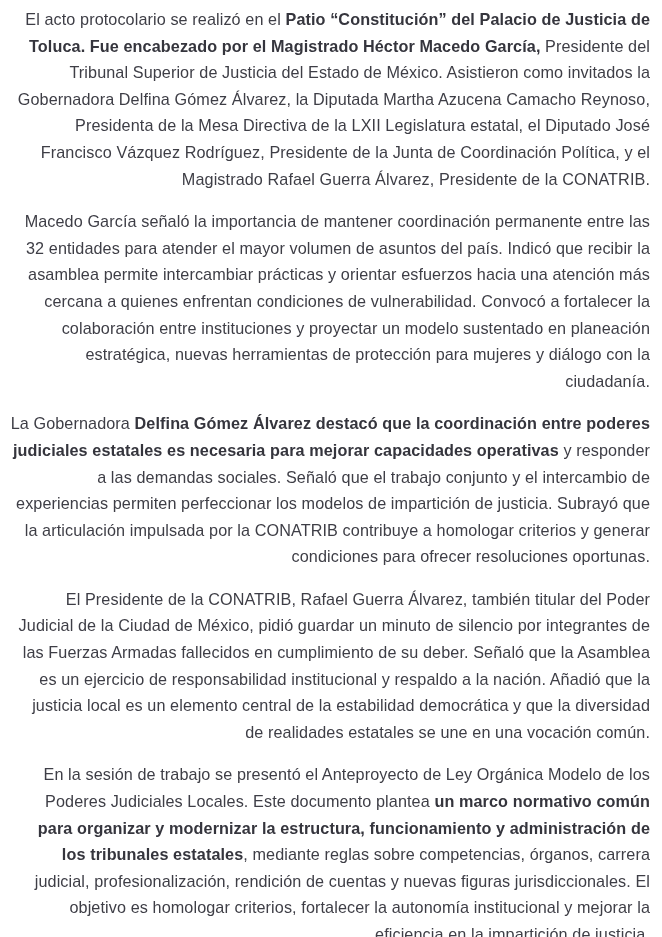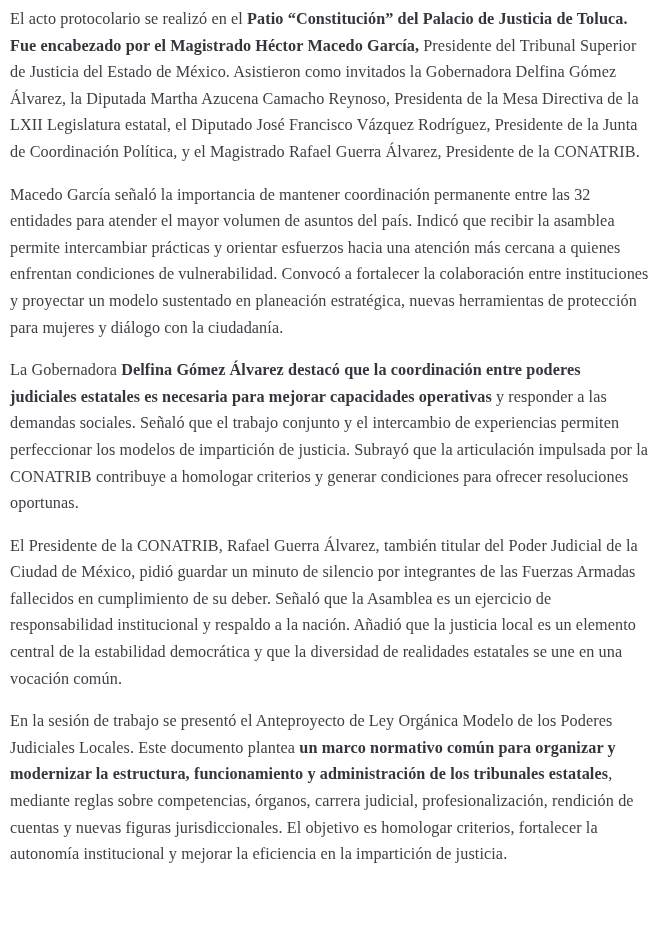--- a/index.html
+++ b/index.html
@@ -18,22 +18,21 @@
     box-sizing: border-box;
     width: 662px;
     padding: 6px 12px 0 10px;
     color: #3e3e46;
     font-size: 16.2px;
     line-height: 26.6px;
     letter-spacing: 0.1px;
   }
   .paragraph {
     margin: 0 0 16px 0;
-    text-align: left;
-    font-family: Liberation Serif, serif;
+    text-align: right;
   }
   .paragraph strong {
     font-weight: 700;
     color: #35353d;
   }
 </style>
 </head>
 <body>
 
 <main class="article">

